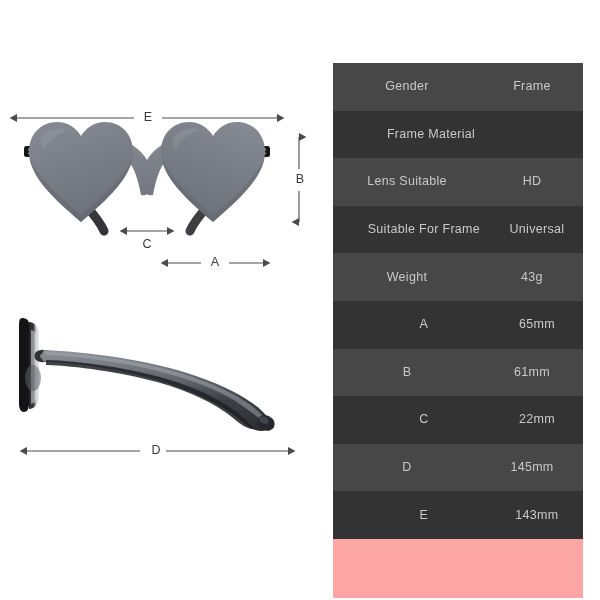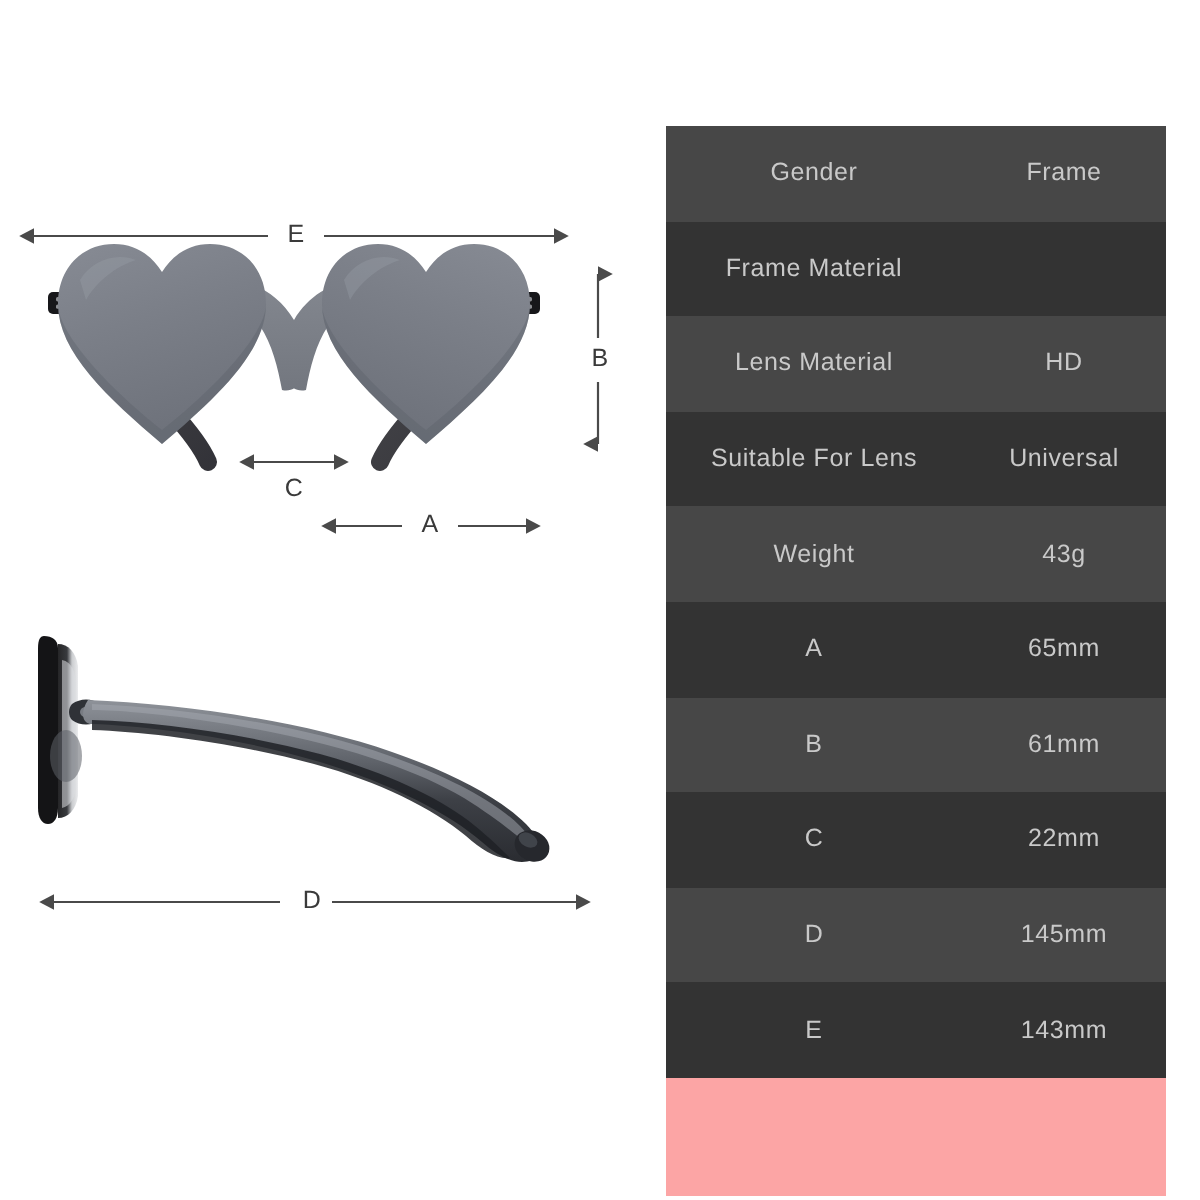--- a/index.html
+++ b/index.html
@@ -68,21 +68,21 @@
     overflow: hidden;
   }
   .spec-row {
     display: flex;
     align-items: center;
     width: 100%;
     height: 47.6px;
     box-sizing: border-box;
   }
   .spec-row.odd  { background: #474747; }
-  .spec-row.even { background: #333333; }
+  .spec-row.even { background: #333333; padding-left: 24px; }
 
   .spec-label,
   .spec-value {
     font-family: "Liberation Sans", sans-serif;
     font-size: 12.5px;
     color: #c9c9c9;
     letter-spacing: 0.3px;
     text-align: center;
     line-height: 1.2;
     white-space: nowrap;
@@ -274,25 +274,25 @@
 
   <div id="spec-table">
     <div class="spec-row odd">
       <div class="spec-label">Gender</div>
       <div class="spec-value">Frame</div>
     </div>
     <div class="spec-row even">
       <div class="spec-label">Frame Material</div>
     </div>
     <div class="spec-row odd">
-      <div class="spec-label">Lens Material</div>
+      <div class="spec-label">Lens Suitable</div>
       <div class="spec-value">HD</div>
     </div>
     <div class="spec-row even">
-      <div class="spec-label">Suitable For Lens</div>
+      <div class="spec-label">Suitable For Frame</div>
       <div class="spec-value">Universal</div>
     </div>
     <div class="spec-row odd">
       <div class="spec-label">Weight</div>
       <div class="spec-value">43g</div>
     </div>
     <div class="spec-row even">
       <div class="spec-label">A</div>
       <div class="spec-value">65mm</div>
     </div>

